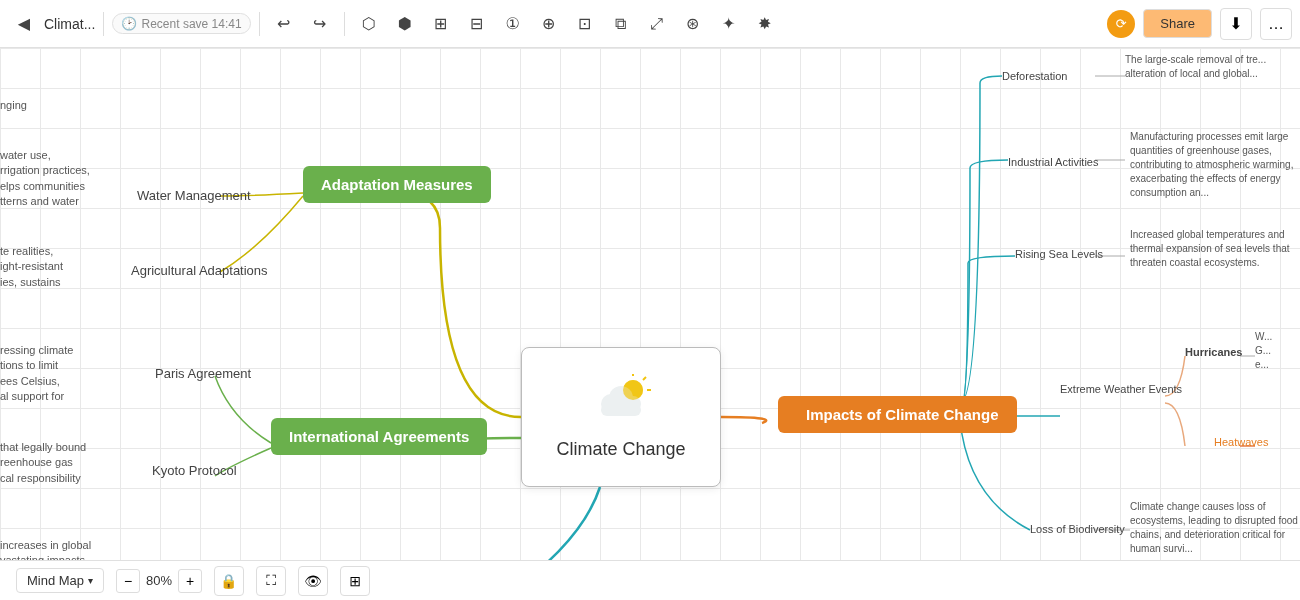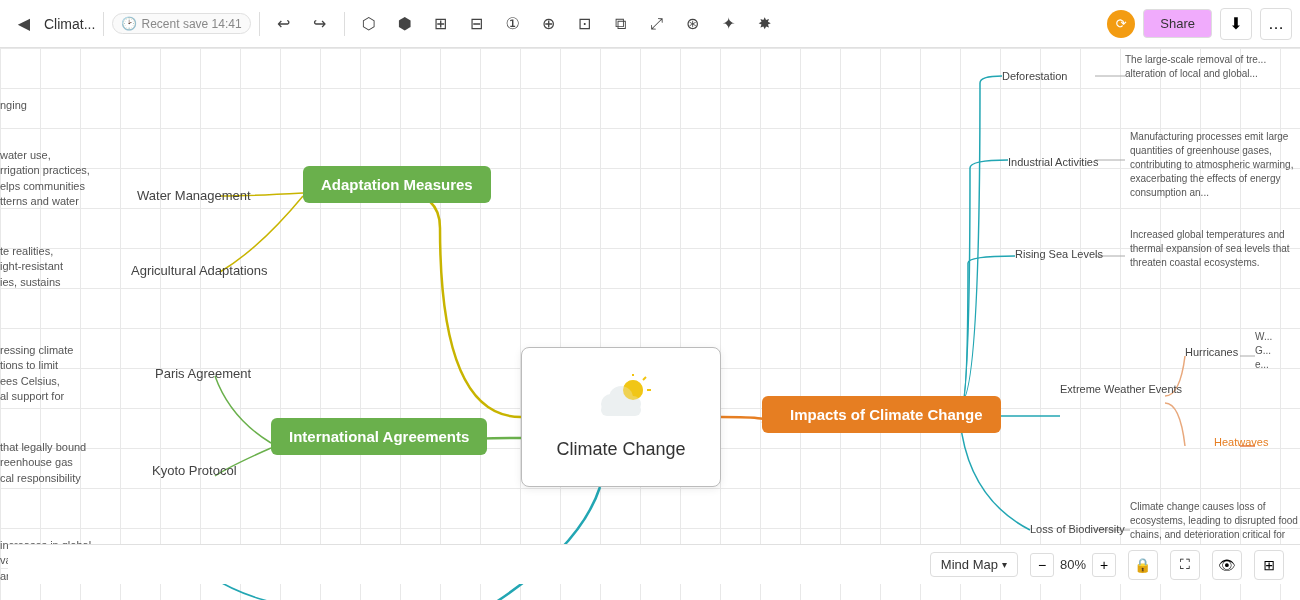--- a/index.html
+++ b/index.html
@@ -65,21 +65,21 @@
       background: #fafafa;
     }
     .toolbar-right {
       margin-left: auto;
       display: flex;
       align-items: center;
       gap: 8px;
     }
     .share-btn {
       padding: 6px 16px;
-      background: #f0abfc;
+      background: #fdba74;
       border: 1px solid #ddd;
       border-radius: 4px;
       cursor: pointer;
       font-size: 13px;
       color: #333;
     }
     .download-btn {
       width: 32px; height: 32px;
       display: flex; align-items: center; justify-content: center;
       border: 1px solid #ddd;
@@ -182,33 +182,31 @@
 
     
     .cloud-icon {
       font-size: 40px;
       position: relative;
     }
 
     
     #bottom-toolbar {
       position: absolute;
-      bottom: 16px;
+      bottom: 0;
       left: 0;
       right: 0;
       height: 40px;
       background: #fff;
       border-top: 1px solid #e0e0e0;
       display: flex;
       align-items: center;
-      justify-content: flex-end;
       padding: 0 16px;
       gap: 12px;
       z-index: 10;
-      margin-left: 8px;
     }
     .map-type-btn {
       display: flex;
       align-items: center;
       gap: 4px;
       padding: 4px 10px;
       border: 1px solid #ddd;
       border-radius: 4px;
       background: #fff;
       cursor: pointer;
@@ -391,21 +389,21 @@
   </div>
 
   <div class="branch-node branch-green" style="left:303px; top:118px;">
     <span>Adaptation Measures</span>
   </div>
 
   <div class="branch-node branch-green" style="left:271px; top:370px;">
     <span>International Agreements</span>
   </div>
 
-  <div class="branch-node branch-orange" style="left:762px; top:348px;padding-left:28px;">
+  <div class="branch-node branch-orange" style="left:778px; top:348px;padding-left:28px;">
     <span>Impacts of Climate Change</span>
   </div>
 
   <div class="sub-item" style="left:137px; top:140px;">
     <span>Water Management</span>
   </div>
   <div class="sub-item" style="left:131px; top:215px;">
     <span>Agricultural Adaptations</span>
   </div>
   <div class="sub-item" style="left:155px; top:318px;">
@@ -423,21 +421,21 @@
   </div>
   <div class="right-item" style="left:1008px; top:108px;">
     <span>Industrial Activities</span>
   </div>
   <div class="right-item" style="left:1015px; top:200px;">
     <span>Rising Sea Levels</span>
   </div>
   <div class="right-item" style="left:1060px; top:335px;">
     <span>Extreme Weather Events</span>
   </div>
-  <div class="right-item" style="left:1185px; top:298px;">
+  <div class="right-item" style="left:1185px; top:298px;font-weight:bold;">
     <span>Hurricanes</span>
   </div>
   <div class="right-item" style="left:1185px; top:388px;">
     <span style="color:#e67e22;margin-left:29px;">Heatwaves</span>
   </div>
   <div class="right-item" style="left:1030px; top:475px;">
     <span>Loss of Biodiversity</span>
   </div>
 
   <div class="desc-text" style="left:1125px; top:5px; width:175px;">

